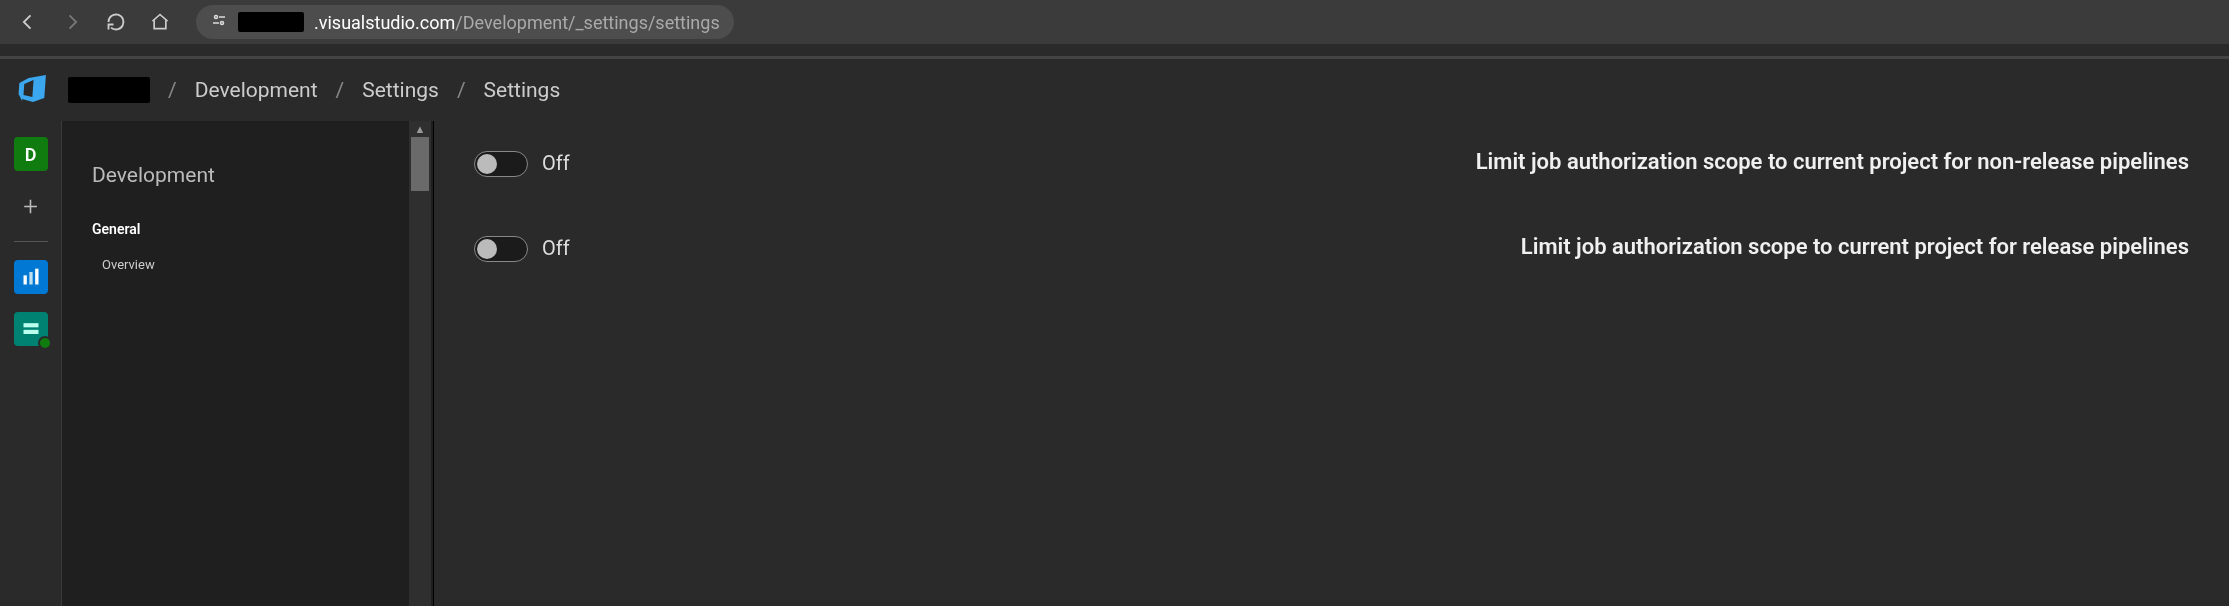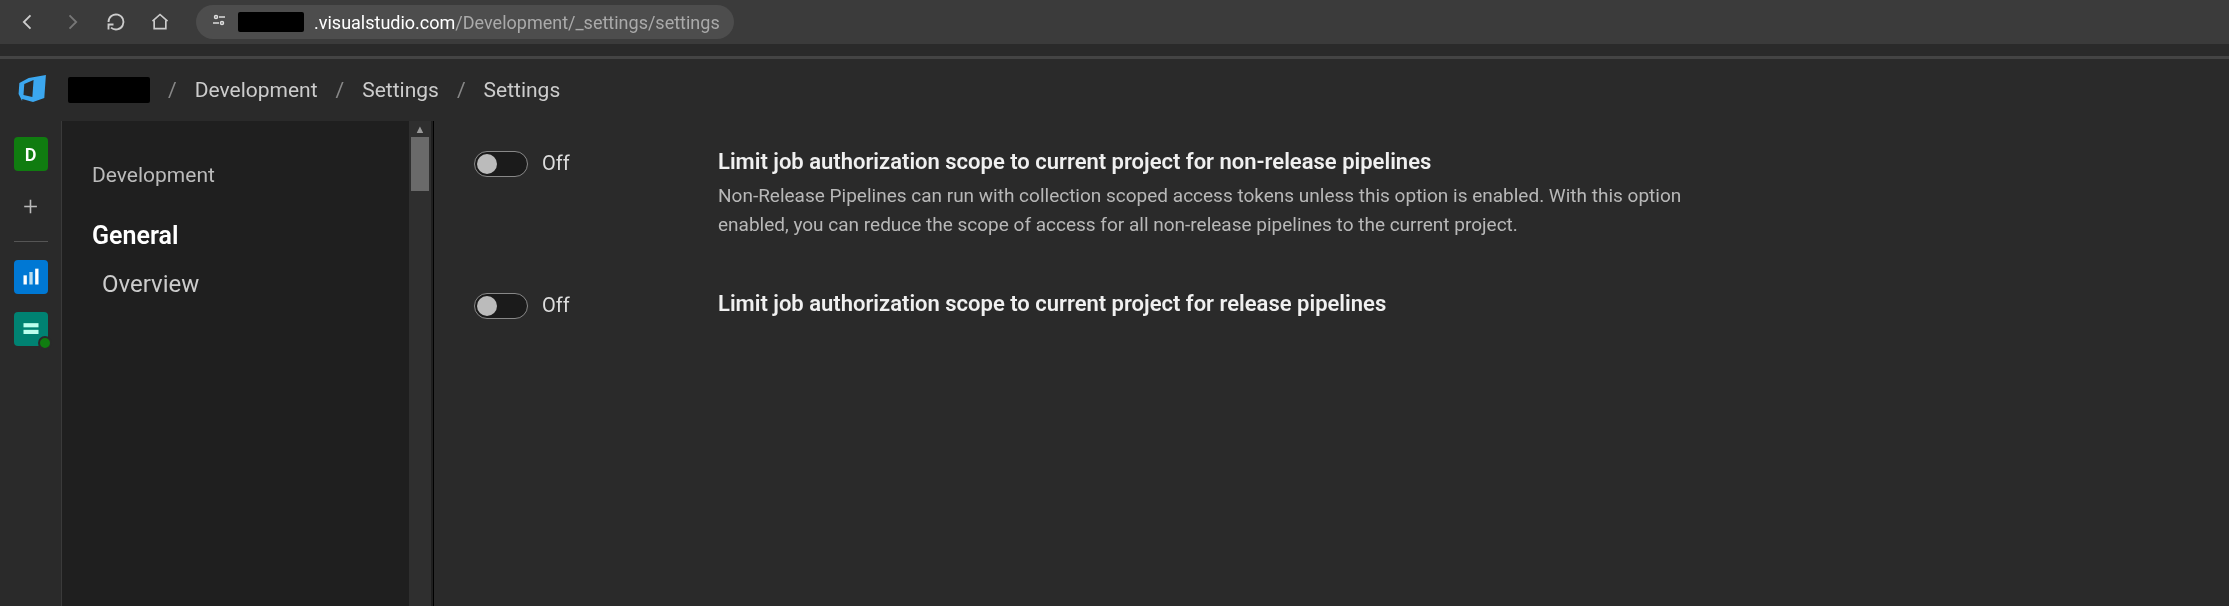--- a/index.html
+++ b/index.html
@@ -118,42 +118,42 @@
   }
   .sidebar h1 {
     font-size:31px;font-weight:600;color:#f0f0f0;
     padding:0 30px;
   }
   .sidebar .proj {
     font-size:21px;color:#bbb;padding:6px 30px 24px;
   }
   .nav-item {
     display:block;padding:10px 30px 10px 40px;
-    font-size:24px;color:#ccc;cursor:pointer;
+    font-size:13px;color:#ccc;cursor:pointer;
   }
   .nav-item.head {
-    font-weight:600;font-size:25px;color:#fff;padding-left:30px;
+    font-weight:600;font-size:14px;color:#fff;padding-left:30px;
   }
 
   .content {
     flex:1 1 auto;
     padding:28px 40px;
   }
-  .setting-row { display:flex;gap:32px;margin-bottom:52px; }
+  .setting-row { display:flex;gap:12px;margin-bottom:52px;text-align:right; }
   .toggle-col { width:180px;display:flex;align-items:flex-start;gap:14px;padding-top:2px; }
   .toggle {
     width:54px;height:26px;border-radius:13px;background:#1b1b1b;
     border:1px solid #888;position:relative;cursor:pointer;
   }
   .toggle .knob {
     position:absolute;left:2px;top:2px;width:20px;height:20px;
     border-radius:50%;background:#bbb;
   }
   .toggle-label { font-size:20px;color:#ddd; }
-  .setting-body { flex:1;margin-left:32px; }
+  .setting-body { flex:1; }
   .setting-title {
     font-size:22px;font-weight:600;color:#f0f0f0;margin-bottom:8px;
   }
   .setting-desc {
     font-size:19px;color:#b8b8b8;line-height:1.5;max-width:1000px;
   }
 </style>
 </head>
 <body>
 
@@ -248,21 +248,20 @@
 
     <div class="setting-row">
       <div class="toggle-col">
         <div class="toggle">
             <div class="knob"></div>
           </div>
         <span class="toggle-label">Off</span>
       </div>
       <div class="setting-body">
         <div class="setting-title">Limit job authorization scope to current project for non-release pipelines</div>
-        <div class="setting-desc">Non-Release Pipelines can run with collection scoped access tokens unless this option is enabled. With this option enabled, you can reduce the scope of access for all non-release pipelines to the current project.</div>
       </div>
     </div>
 
     <div class="setting-row">
       <div class="toggle-col">
         <div class="toggle">
             <div class="knob"></div>
           </div>
         <span class="toggle-label">Off</span>
       </div>

